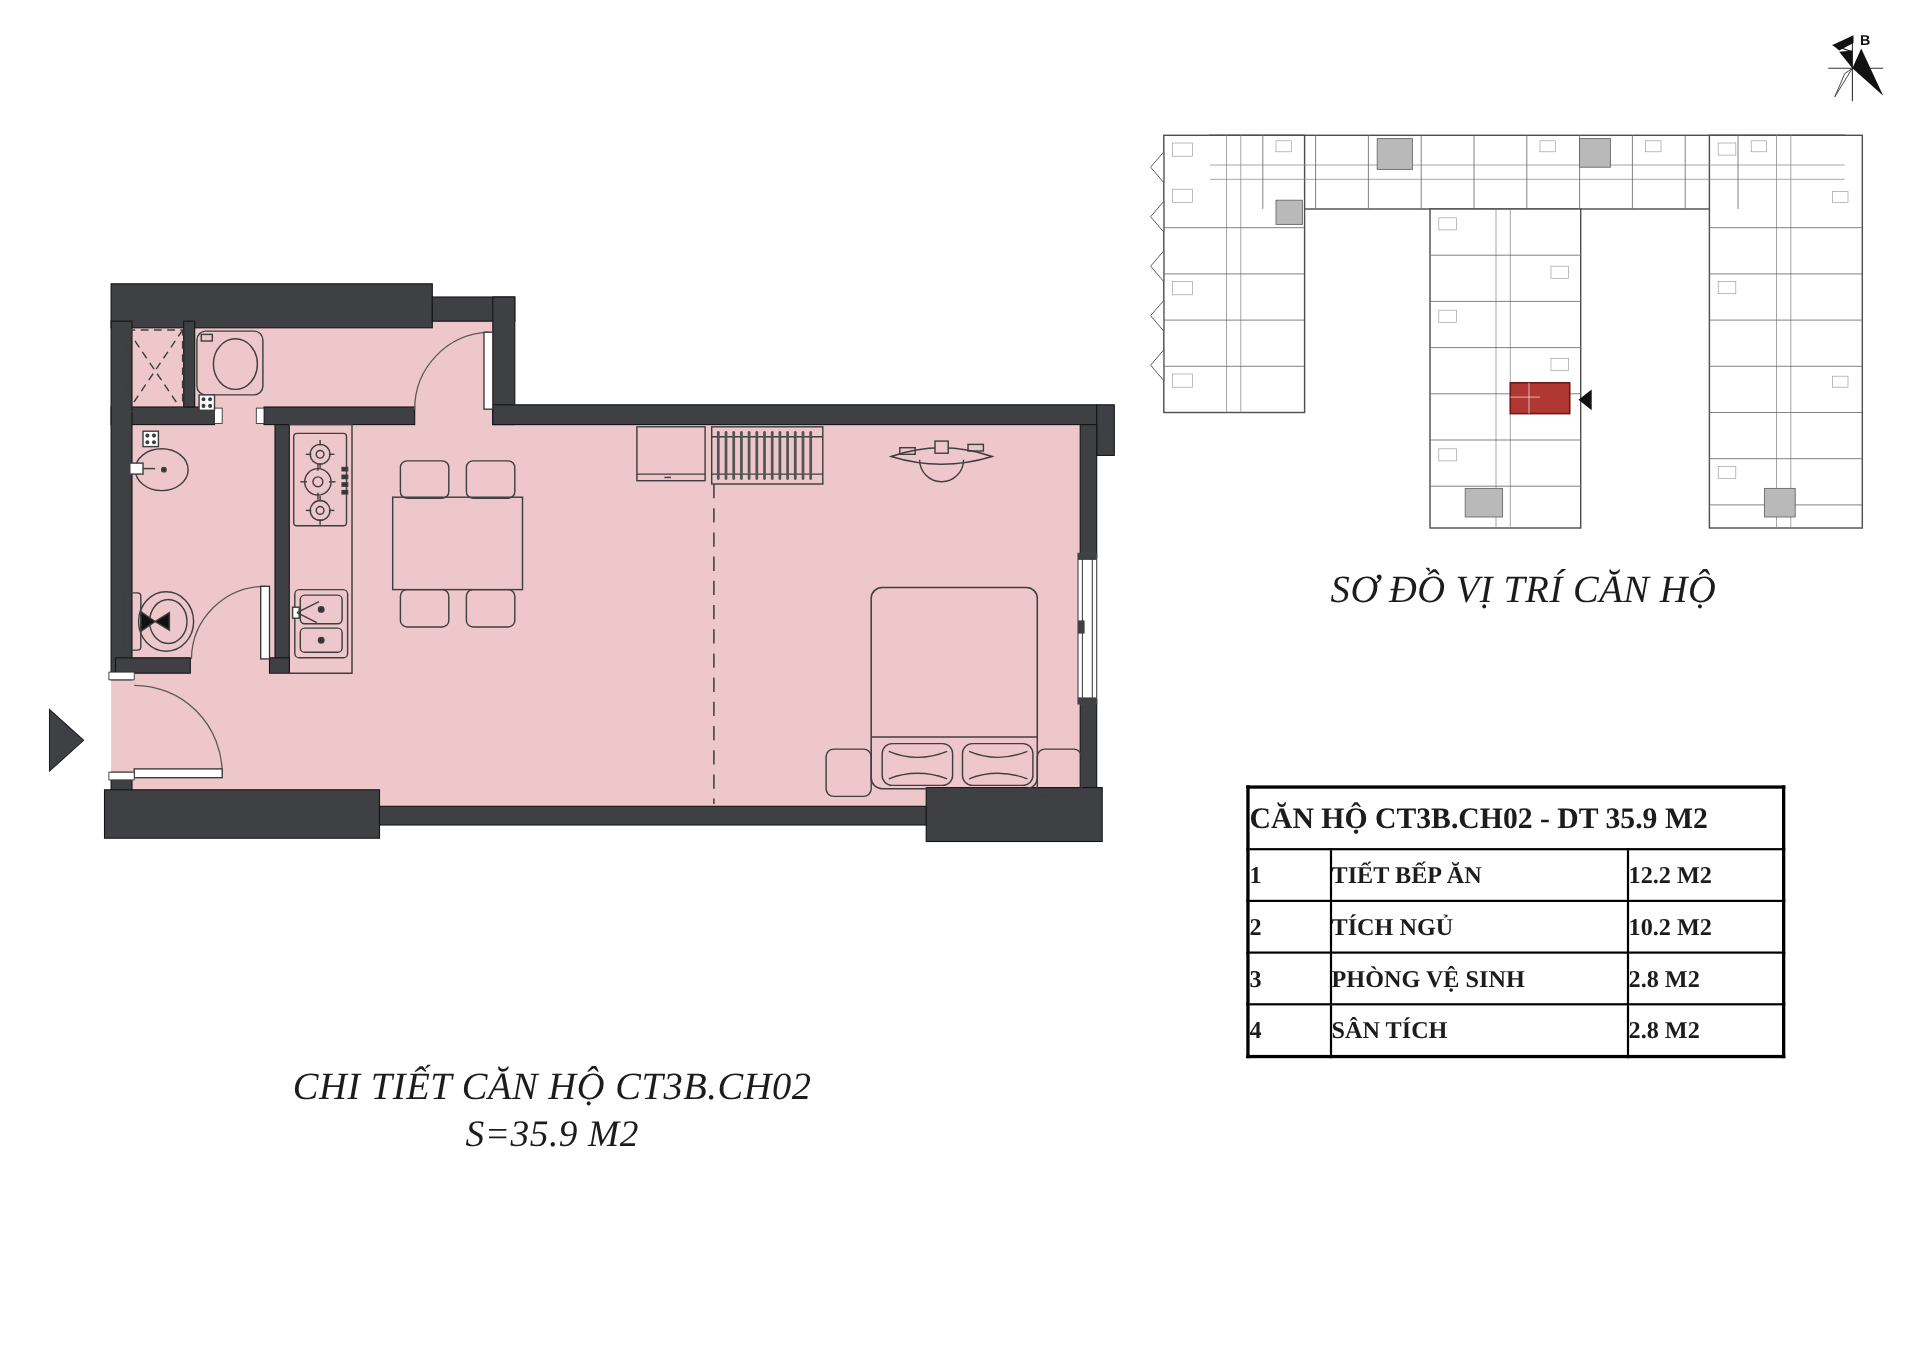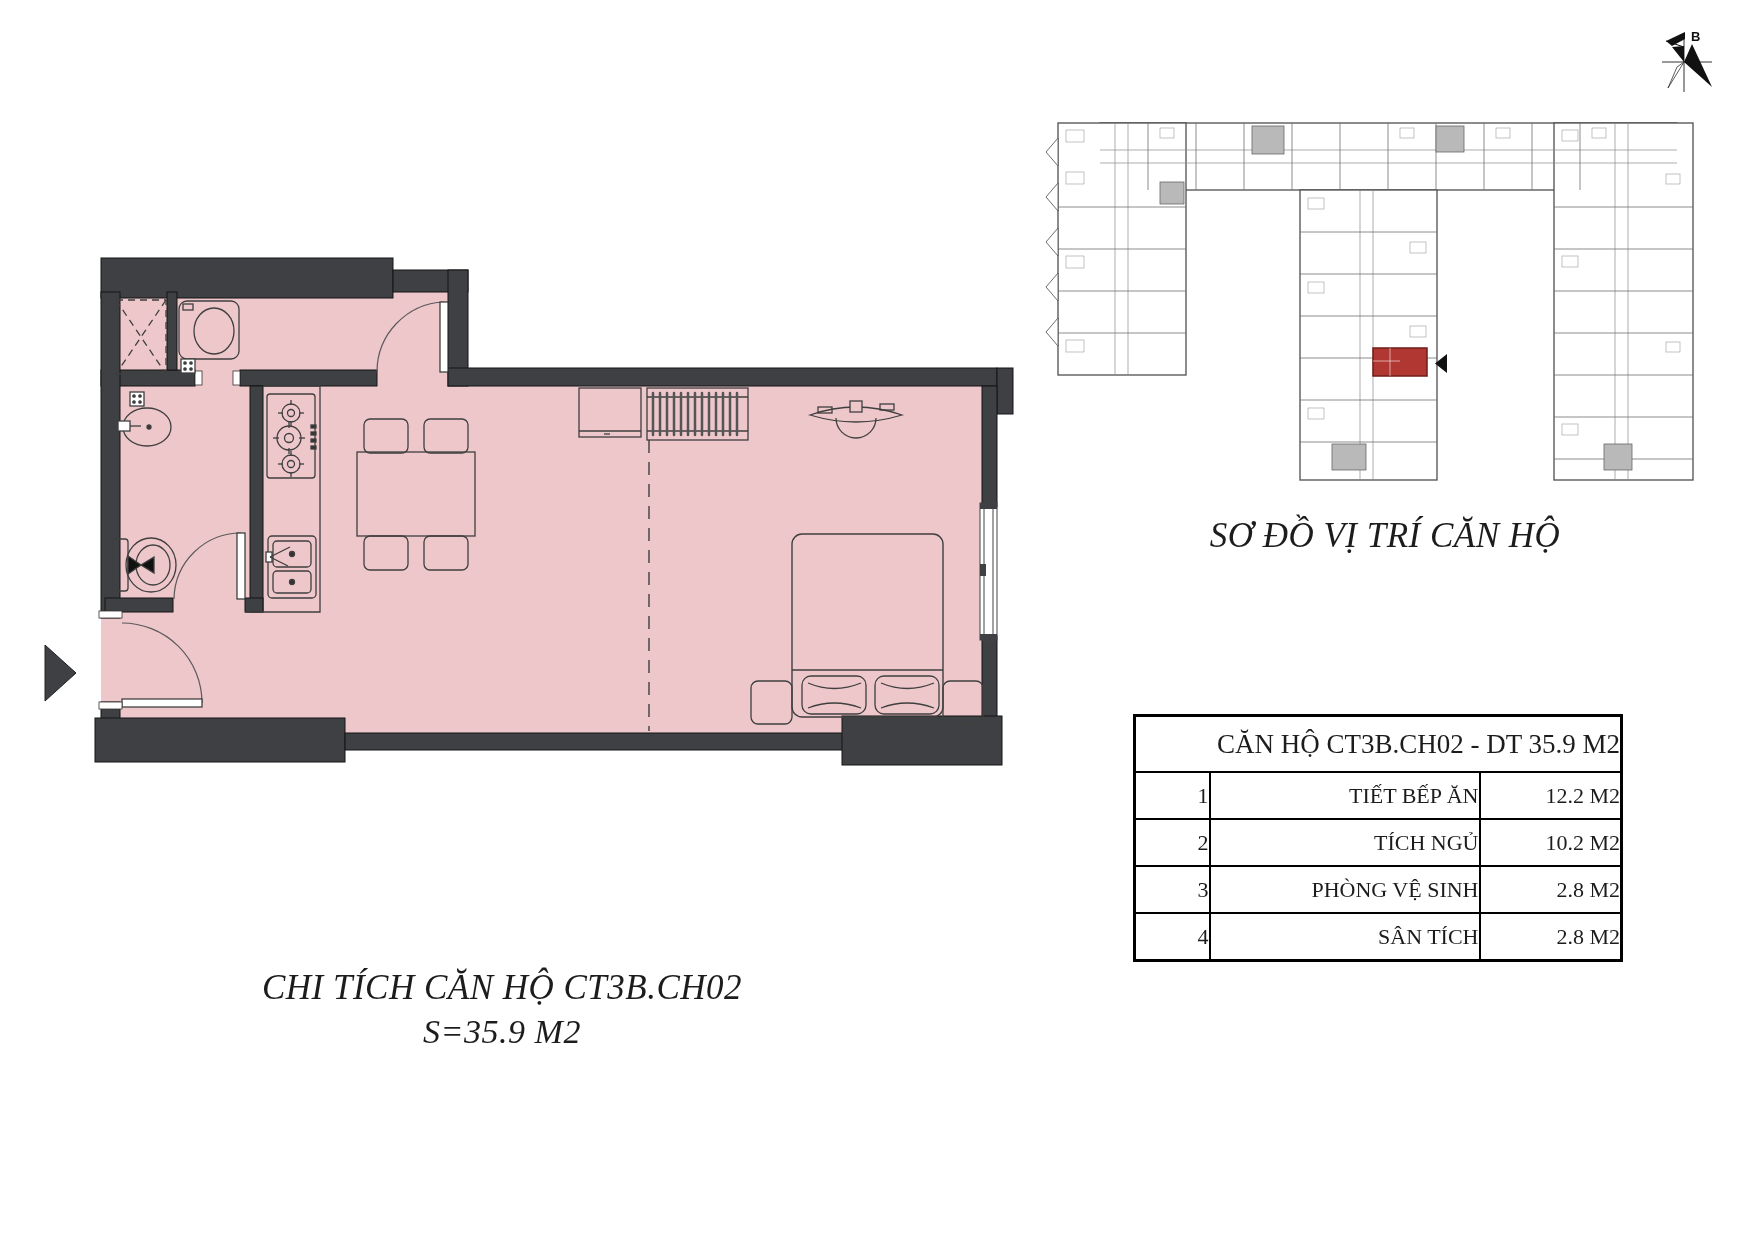--- a/index.html
+++ b/index.html
@@ -5,22 +5,22 @@
   html,body{margin:0;padding:0;}
   body{width:1755px;height:1240px;position:relative;background:#ffffff;overflow:hidden;
        font-family:"Liberation Serif", serif;color:#1c1c1c;}
   #plan-svg{position:absolute;left:0;top:0;}
   .title{position:absolute;text-align:center;letter-spacing:.5px;font-style:italic;}
   #site-title{left:1085px;top:516px;width:600px;font-size:35px;}
   #floor-title{left:252px;top:968px;width:500px;font-size:35px;}
   #floor-sub{left:252px;top:1013px;width:500px;font-size:34px;}
   #unit-table{position:absolute;left:1133px;top:714px;width:487px;border-collapse:collapse;
       border:3px solid #000;table-layout:fixed;}
-  #unit-table td,#unit-table th{border:2px solid #000;text-align:right;vertical-align:middle;
-      padding:0;font-weight:normal;font-size:22px;overflow:hidden;}
+  #unit-table td,#unit-table th{border:2px solid #000;text-align:left;vertical-align:middle;
+      padding:0;font-weight:bold;font-size:22px;overflow:hidden;}
   #unit-table .t-title{height:54px;font-size:27px;}
   #unit-table .t-head{height:46px;}
   #unit-table .t-row{height:45px;}
 </style>
 </head>
 <body>
 
 <svg id="plan-svg" width="1755" height="1240" viewBox="0 0 1755 1240" xmlns="http://www.w3.org/2000/svg">
 
   <g>
@@ -320,21 +320,21 @@
     <polygon points="1672,47 1684,62 1684,46" fill="#111111"></polygon>
     <polygon points="1684,62 1668,88 1677,67" fill="#ffffff" stroke="#333" stroke-width=".8"></polygon>
     <polygon points="1666,41 1685,32 1685,39 1672,46" fill="#111111"></polygon>
     <line x1="1666" y1="41" x2="1684" y2="47" stroke="#111" stroke-width="1"></line>
     <text x="1691" y="41" font-family="Liberation Sans, sans-serif" font-weight="bold" font-size="13" fill="#111">B</text>
   </g>
 </svg>
 
 <div id="site-title" class="title">SƠ ĐỒ VỊ TRÍ CĂN HỘ</div>
 
-<div id="floor-title" class="title">CHI TÍCH CĂN HỘ CT3B.CH02</div>
+<div id="floor-title" class="title">CHI TIẾT CĂN HỘ CT3B.CH02</div>
 
 <div id="floor-sub" class="title">S=35.9 M2</div>
 
 <table id="unit-table">
   <colgroup>
       <col style="width:75px">
       <col style="width:270px">
       <col style="width:142px">
     </colgroup>
   <tbody>

